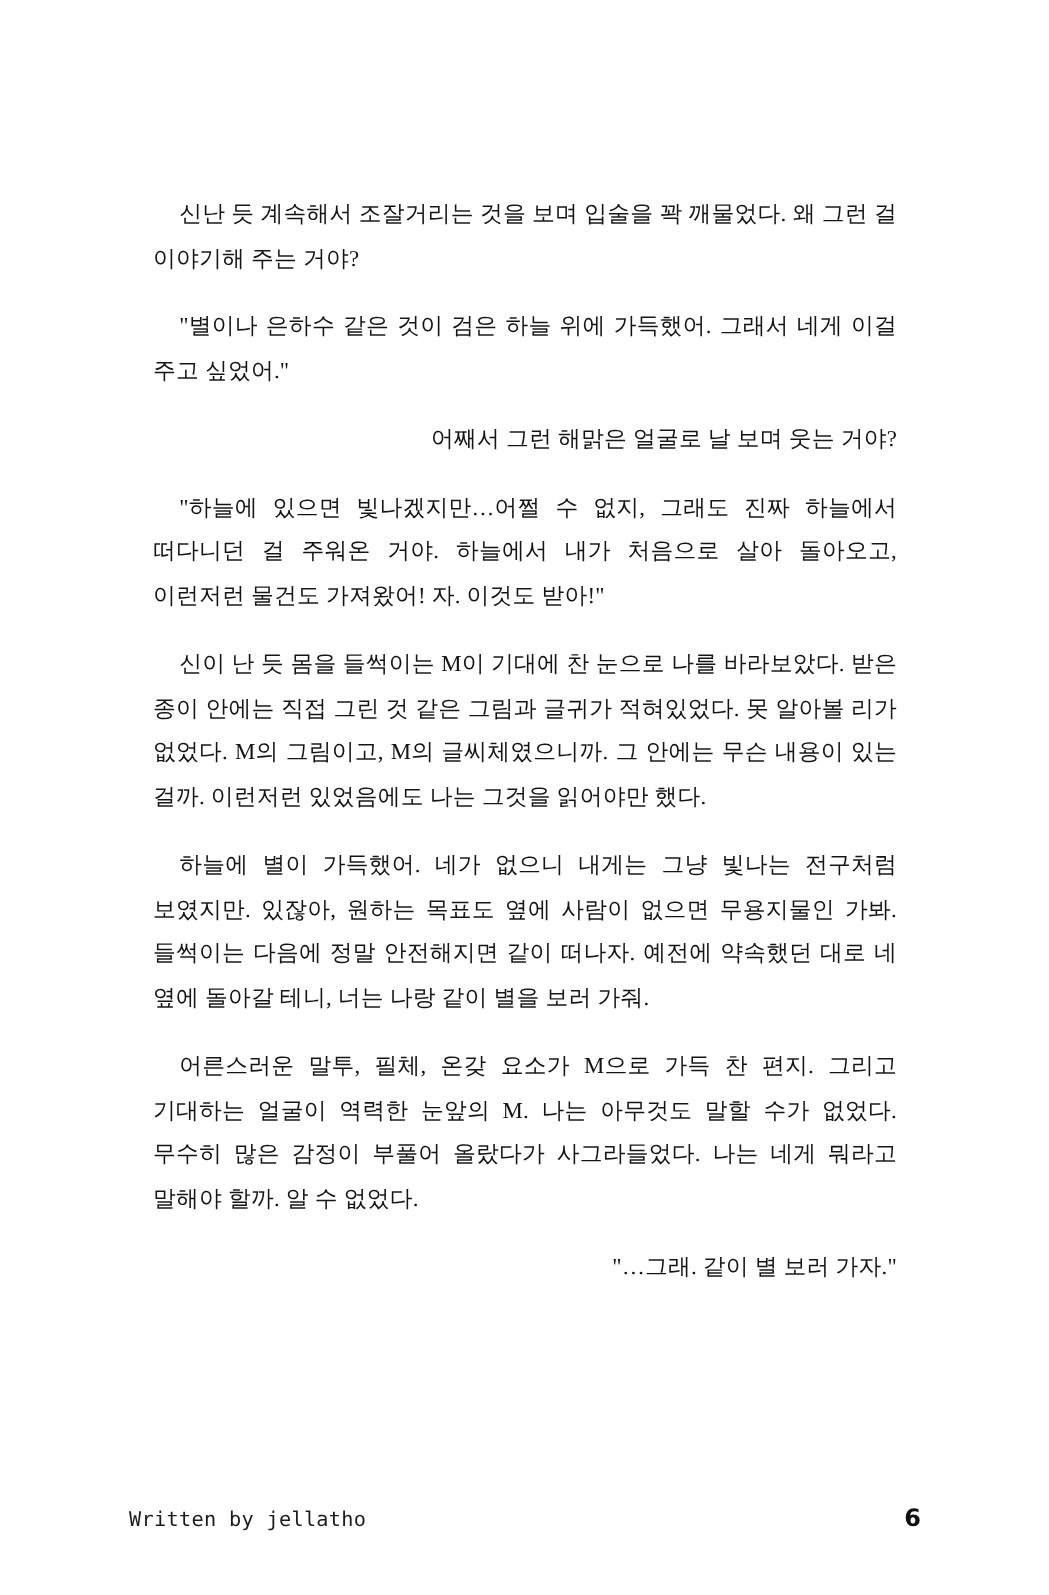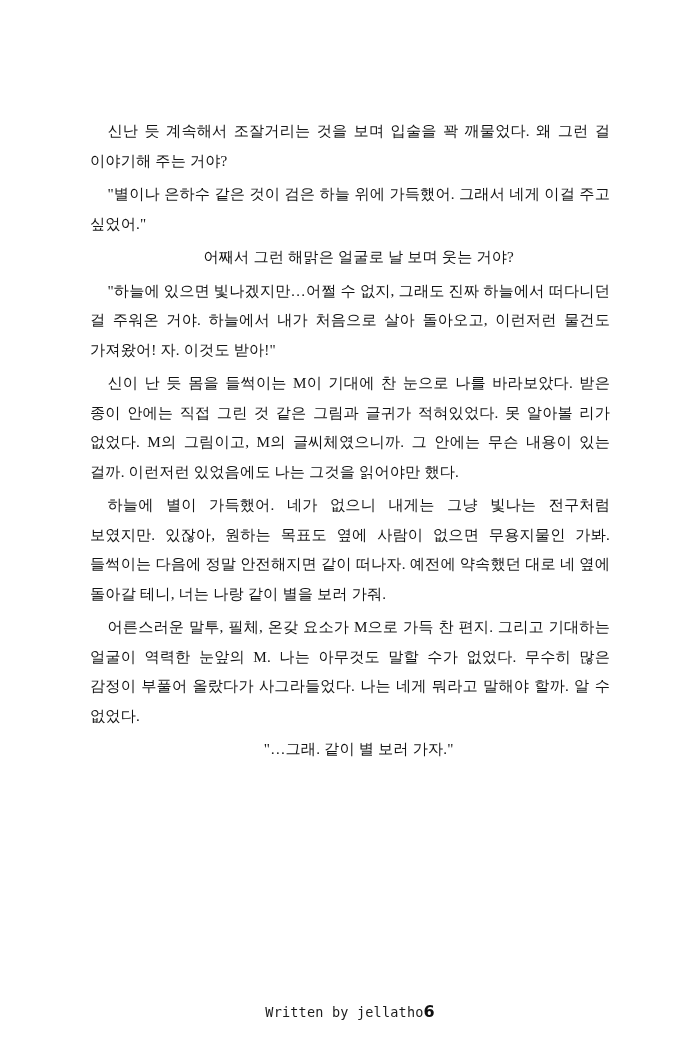--- a/index.html
+++ b/index.html
@@ -23,41 +23,41 @@
     height: 1063px;
     box-sizing: border-box;
   }
   .body-text {
     position: absolute;
     left: 86px;
     top: 112px;
     width: 528px;
   }
   .para {
-    margin: 4px;
+    margin: 16px;
     font-size: 15.2px;
     line-height: 29.5px;
     text-align: justify;
     text-justify: inter-character;
     text-indent: 1.15em;
     word-break: keep-all;
     letter-spacing: 0.15px;
     color: #141414;
   }
   .para.last-line-natural {
-    text-align: center;
+    text-align: right;
   }
   .footer {
     position: absolute;
     left: 86px;
     bottom: 42px;
     width: 528px;
     display: flex;
     align-items: baseline;
-    justify-content: center;
+    justify-content: space-between;
   }
   .footer-author {
     font-family: "DejaVu Sans Mono", monospace;
     font-size: 13.5px;
     color: #1c1c1c;
     letter-spacing: 0.2px;
   }
   .footer-page {
     font-family: "DejaVu Sans", sans-serif;
     font-size: 16px;

